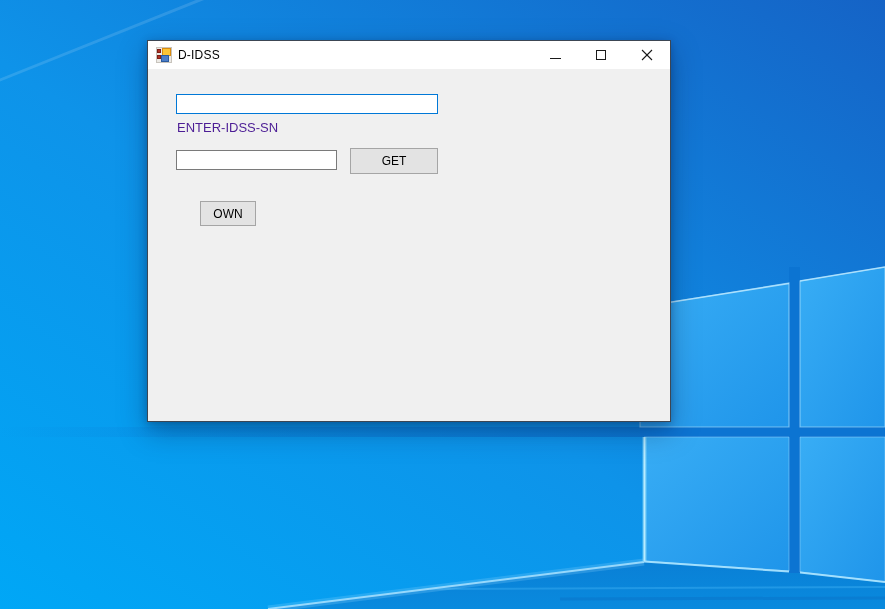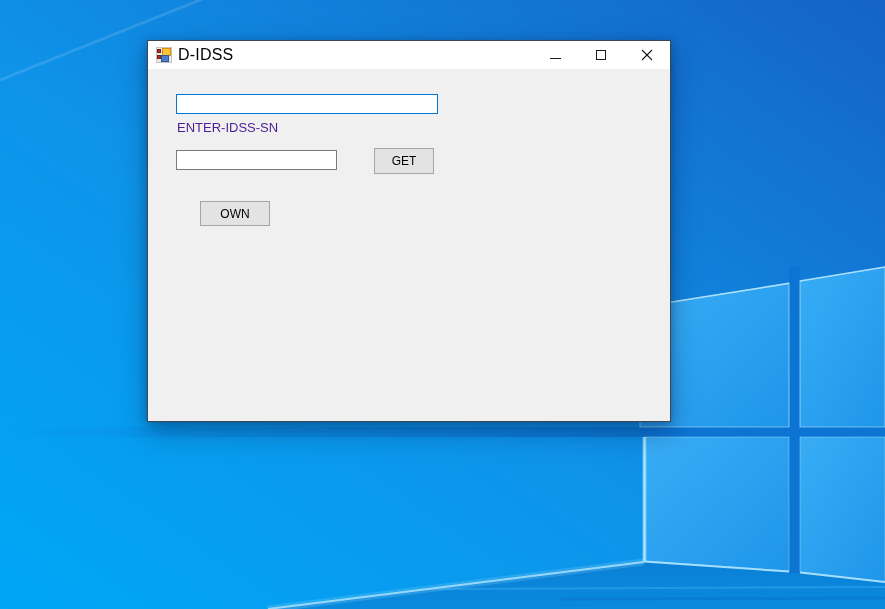--- a/index.html
+++ b/index.html
@@ -12,21 +12,21 @@
   
   .window {
     position:absolute; left:147px; top:40px; width:524px; height:382px;
     background:#f0f0f0; border:1px solid #3c4653;
     box-shadow:0 10px 26px rgba(0,25,70,.35), 0 2px 8px rgba(0,25,70,.28);
   }
   .titlebar {
     height:28px; background:#ffffff; display:flex; align-items:center;
     padding-left:8px; user-select:none;
   }
-  .title { font-size:16px; color:#000; margin-left:6px; letter-spacing:.2px; }
+  .title { font-size:12px; color:#000; margin-left:6px; letter-spacing:.2px; }
   .caption-buttons { margin-left:auto; display:flex; height:28px; }
   .cbtn { width:46px; height:28px; display:flex; align-items:center; justify-content:center; }
   .glyph-min { display:block; width:11px; height:1px; background:#1a1a1a; margin-top:6px; }
   .glyph-max { display:block; width:10px; height:10px; border:1px solid #1a1a1a; background:transparent; }
 
   
   .app-icon { position:relative; width:16px; height:16px; flex:0 0 16px;
               background:#eceae6; box-shadow:inset 0 0 0 1px #c8c4bd; }
   .app-icon span { position:absolute; display:block; }
   .ai-red-top    { left:1px; top:2px;  width:4px; height:4px; background:#b03226; border:1px solid #7e1f16; }
@@ -44,22 +44,22 @@
   .tb-top { left:28px; top:25px; width:262px; height:20px; border-color:#0078d7; }
   .tb-sn  { left:28px; top:81px; width:161px; height:20px; }
 
   .lbl { position:absolute; left:29px; top:51px; font-size:13px; color:#4c1d95; }
 
   .btn {
     position:absolute; background:#e3e3e3; border:1px solid #a5a5a5;
     font-family:"Liberation Sans", sans-serif; font-size:12px; color:#000;
     border-radius:0; cursor:default;
   }
-  .btn-get { left:226px; top:79px;  width:60px; height:26px; }
-  .btn-own { left:52px;  top:132px; width:70px; height:25px; }
+  .btn-get { left:202px; top:79px;  width:88px; height:26px; }
+  .btn-own { left:52px;  top:132px; width:56px; height:25px; }
 </style>
 </head>
 <body>
 
 <div class="desktop">
 
   <svg class="wallpaper" width="885" height="609" viewBox="0 0 885 609" preserveAspectRatio="none">
     <defs>
       <linearGradient id="sky" x1="0" y1="1" x2="1" y2="0">
         <stop offset="0" stop-color="#00a7f6"></stop>

